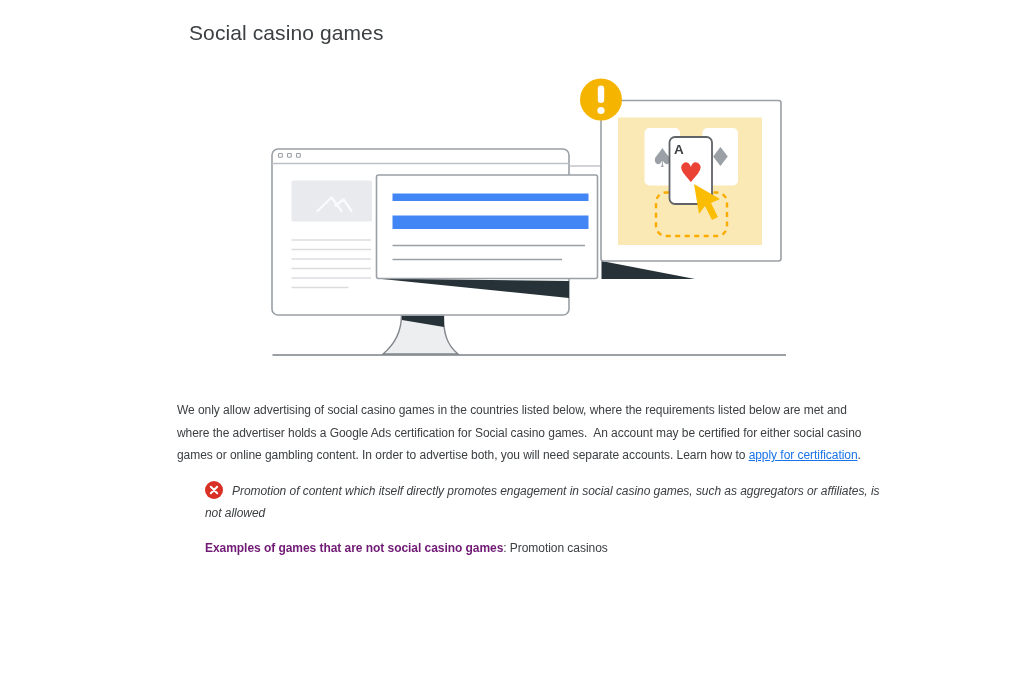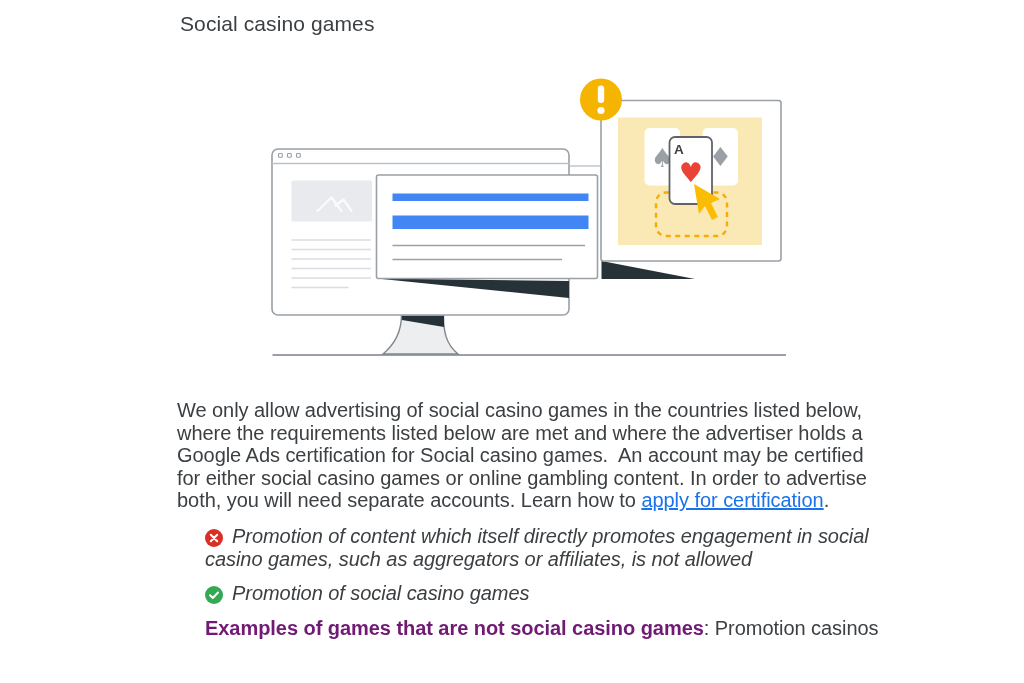--- a/index.html
+++ b/index.html
@@ -2,27 +2,27 @@
 <html><head>
 <meta charset="utf-8">
 <style>
   html,body{margin:0;padding:0;background:#ffffff;}
   body{
     width:1024px;height:683px;position:relative;overflow:hidden;
     font-family:"Liberation Sans","DejaVu Sans",sans-serif;
     color:#3c4043;
   }
   .page-title{
-    position:absolute;left:177px;top:9px;margin:3px;
+    position:absolute;left:177px;top:9px;margin:12px;
     font-size:21px;font-weight:400;color:#3c4043;letter-spacing:.1px;
   }
   .illustration{position:absolute;left:0;top:0;width:1024px;height:683px;}
   .content{
     position:absolute;left:177px;top:399px;width:705px;
-    font-size:20px;line-height:22.6px;letter-spacing:-0.05px;
+    font-size:12px;line-height:22.6px;letter-spacing:-0.05px;
   }
   .content p{margin:0 0 11px 0;white-space:pre-wrap;}
   a.cert-link{color:#1a73e8;text-decoration:underline;cursor:pointer;}
   .policy-list{margin:13px 0 0 0;padding-left:28px;}
   .policy-item{margin:4px 0 12px 0;font-style:italic;}
   .picon{
     display:inline-block;width:18px;height:18px;margin-right:9px;
     vertical-align:-4px;
   }
   .picon svg{display:block;}
@@ -101,24 +101,16 @@
 
   <div class="policy-list">
     <div class="policy-item">
       <span class="picon">
         <svg width="18" height="18" viewBox="0 0 18 18">
           <circle cx="9" cy="9" r="9" fill="#d93025"></circle>
           <path d="M5.8,5.8 L12.2,12.2 M12.2,5.8 L5.8,12.2" stroke="#ffffff" stroke-width="2" stroke-linecap="round"></path>
         </svg>
       </span><span>Promotion of content which itself directly promotes engagement in social casino games, such as aggregators or affiliates, is not allowed</span>
     </div>
-    <div class="policy-item">
-      <span class="picon">
-        <svg width="18" height="18" viewBox="0 0 18 18">
-          <circle cx="9" cy="9" r="9" fill="#34a853"></circle>
-          <path d="M5,9.3 L7.8,12 L13,6.5" fill="none" stroke="#ffffff" stroke-width="2" stroke-linecap="round" stroke-linejoin="round"></path>
-        </svg>
-      </span><span>Promotion of social casino games</span>
-    </div>
   </div>
 
   <p class="examples"><b>Examples of games that are not social casino games</b><span>: Promotion casinos</span></p>
 </div>
 
 </body></html>

